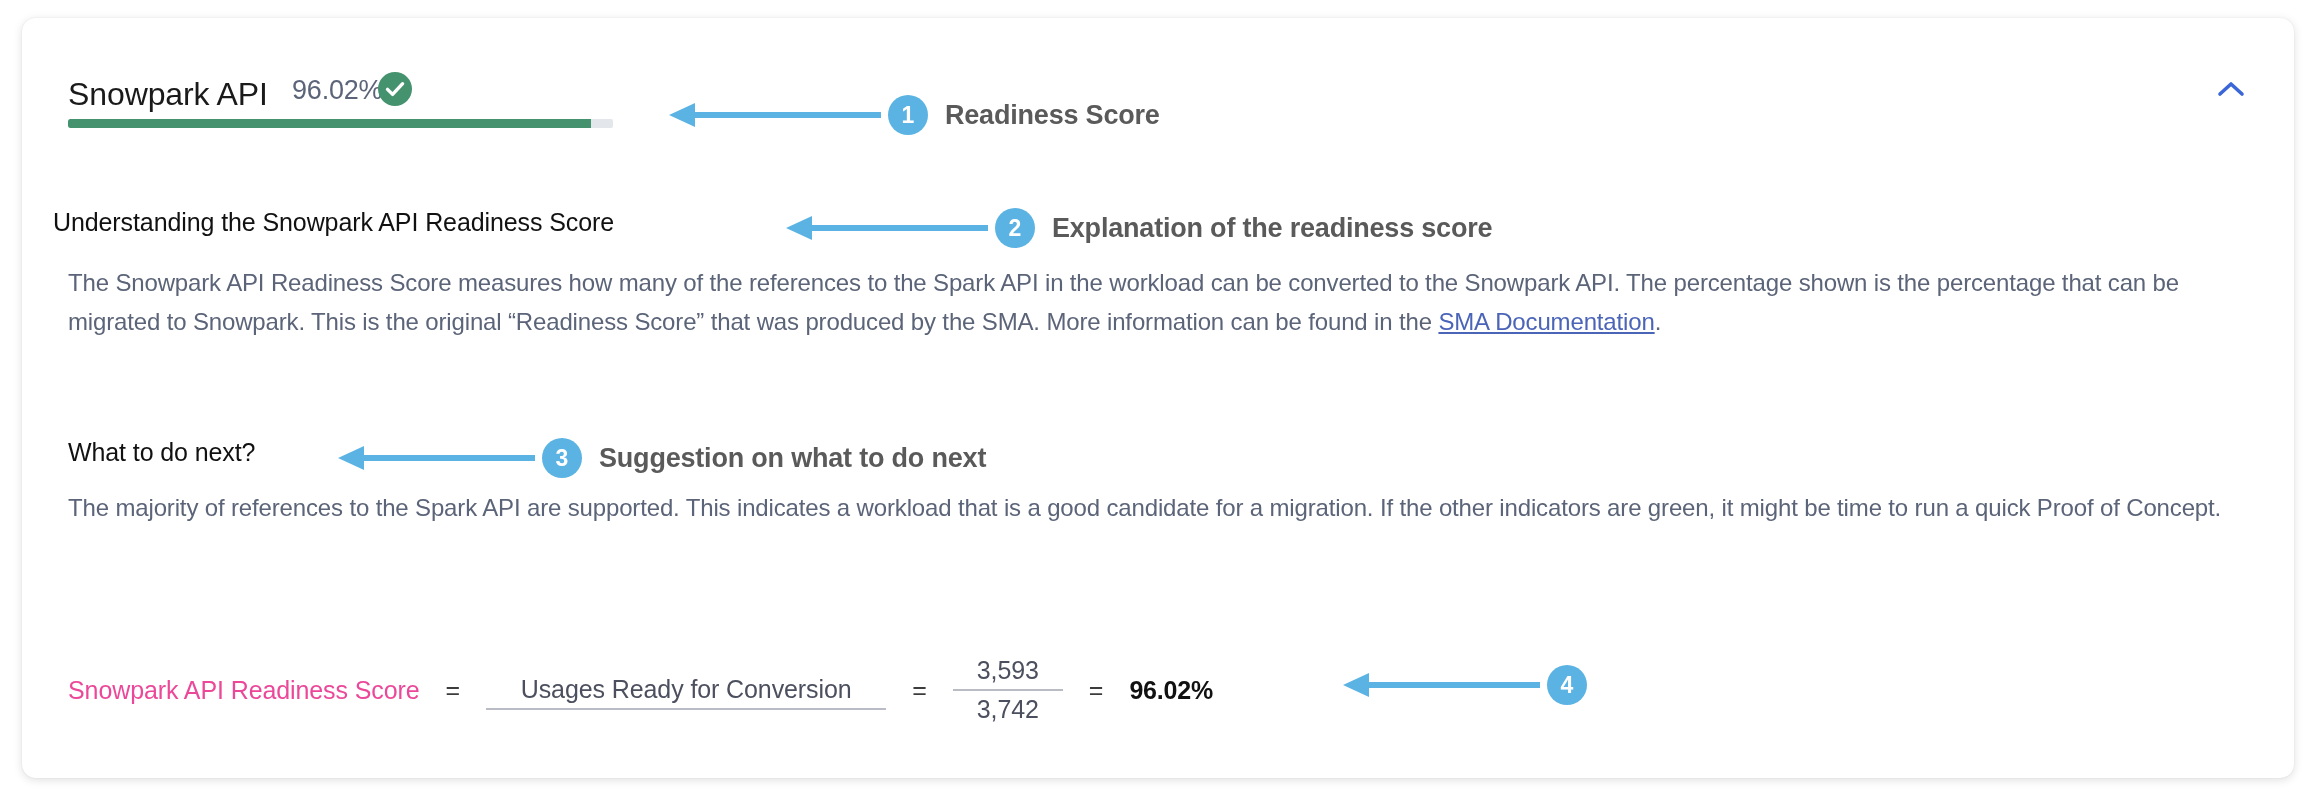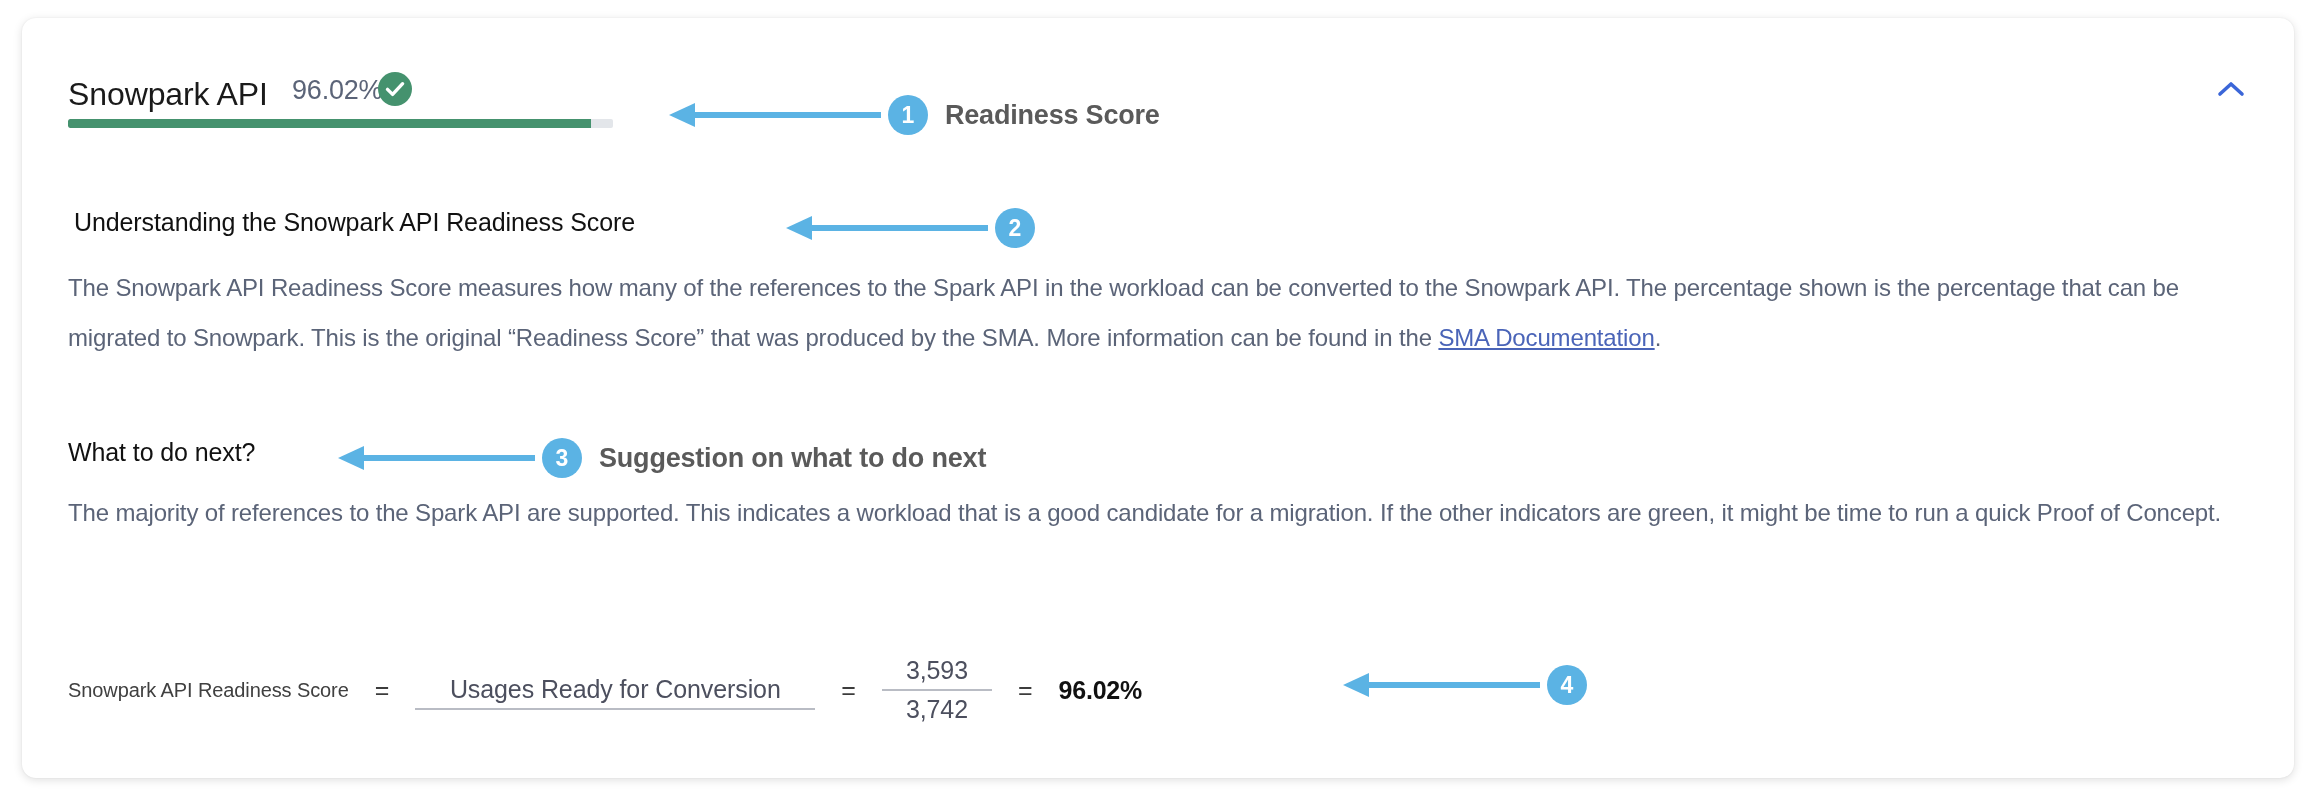--- a/index.html
+++ b/index.html
@@ -96,21 +96,21 @@
     font-size: 25px;
     color: #111111;
     letter-spacing: -0.1px;
     white-space: nowrap;
   }
 
   
   .body-text {
     position: absolute;
     font-size: 24px;
-    line-height: 50px;
+    line-height: 39px;
     color: #5b6478;
     letter-spacing: -0.15px;
   }
   .body-text a,
   .doc-link {
     color: #4a64b8;
     text-decoration: underline;
   }
 
   
@@ -148,22 +148,22 @@
   
   .formula {
     position: absolute;
     left: 46px;
     top: 612px;
     display: flex;
     align-items: center;
     height: 120px;
   }
   .f-label {
-    font-size: 20px;
-    color: #404040;
+    font-size: 25px;
+    color: #ec4899;
     font-weight: normal;
     letter-spacing: -0.1px;
     white-space: nowrap;
   }
   .f-eq {
     font-size: 25px;
     color: #3c3c3c;
     margin: 0 26px;
   }
   .f-frac {
@@ -227,28 +227,29 @@
 
     <div class="anno" style="left:646px; top:75px;">
       <svg class="anno-arrow" width="220" height="32" viewBox="0 0 220 32">
         <path d="M1 16 L27 4 L27 28 Z" fill="#5bb3e4"></path>
         <rect x="26" y="13" width="187" height="6" fill="#5bb3e4"></rect>
       </svg>
       <div class="anno-badge">1</div>
       <div class="anno-label">Readiness Score</div>
     </div>
 
-    <div class="sec-heading" style="left:52px; top:190px;">Understanding the Snowpark API Readiness Score</div>
+    <div class="sec-heading" style="left:31px; top:190px;">Understanding the Snowpark API Readiness Score</div>
 
     <div class="anno" style="left:763px; top:188px;">
       <svg class="anno-arrow" width="210" height="32" viewBox="0 0 210 32">
         <path d="M1 16 L27 4 L27 28 Z" fill="#5bb3e4"></path>
         <rect x="26" y="13" width="177" height="6" fill="#5bb3e4"></rect>
       </svg>
       <div class="anno-badge">2</div>
+      <div class="anno-label">Explanation of the readiness score</div>
     </div>
 
     <div class="body-text" style="left:46px; top:245px; width:2170px;">
       <span>The Snowpark API Readiness Score measures how many of the references to the Spark API in the workload can be converted to the Snowpark API. The percentage shown is the percentage that can be migrated to Snowpark. This is the original “Readiness Score” that was produced by the SMA. More information can be found in the </span><a class="doc-link" href="#">SMA Documentation</a><span>.</span>
     </div>
 
     <div class="sec-heading" style="left:46px; top:420px;">What to do next?</div>
 
     <div class="anno" style="left:315px; top:418px;">
       <svg class="anno-arrow" width="205" height="32" viewBox="0 0 205 32">

